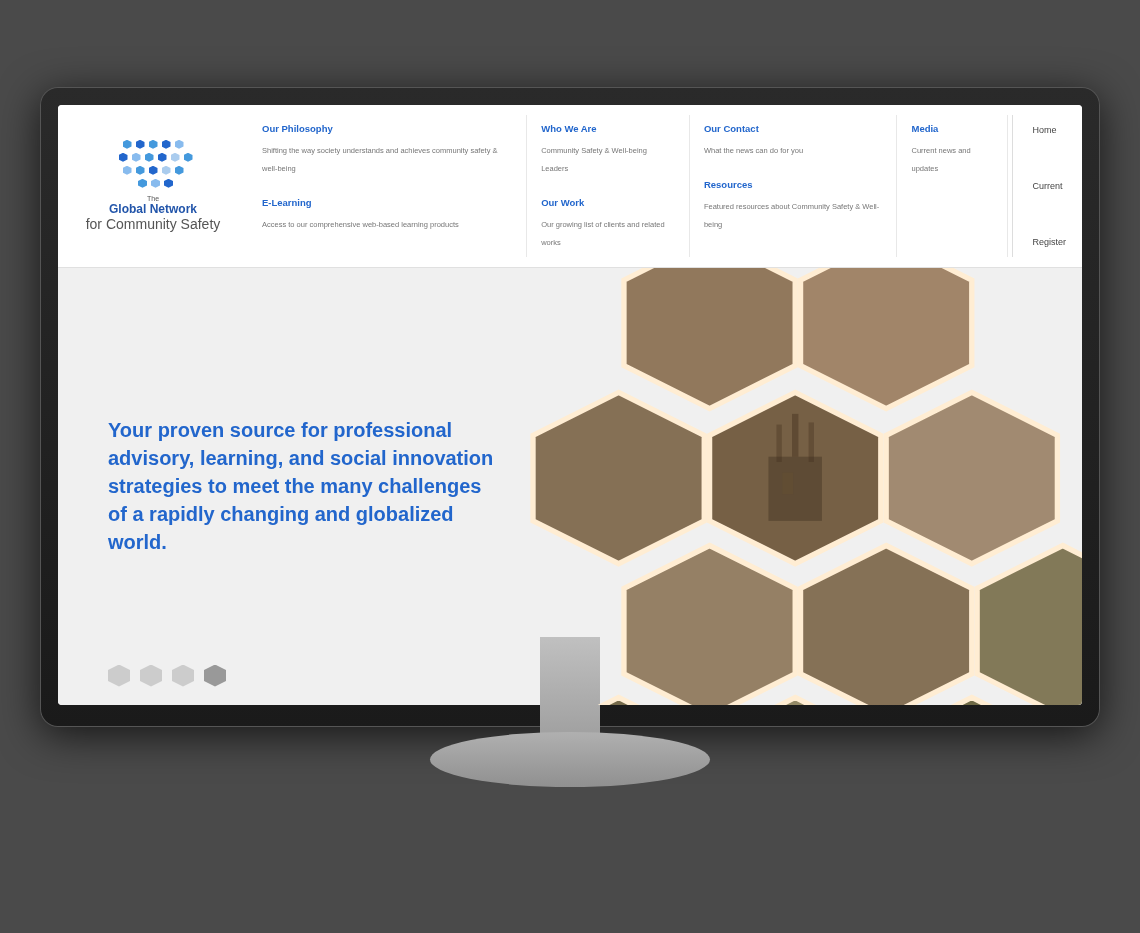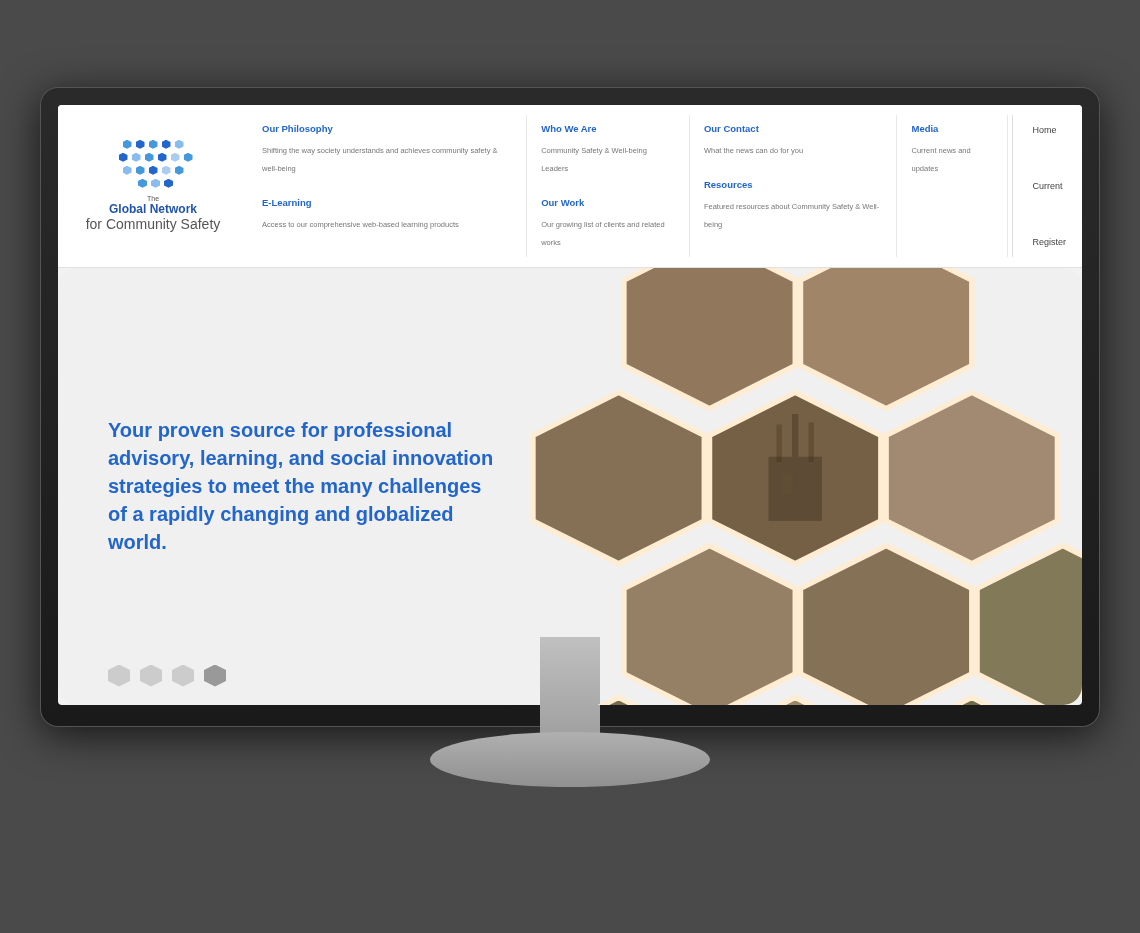--- a/index.html
+++ b/index.html
@@ -136,21 +136,20 @@
     }
 
     
     .hero {
       flex: 1;
       position: relative;
       background: #f0f0f0;
       overflow: hidden;
       display: flex;
       align-items: center;
-      border-radius: 19px;
     }
     .hero-text-area {
       position: relative;
       z-index: 2;
       padding: 40px 50px;
       max-width: 48%;
     }
     .hero-headline {
       font-size: 20px;
       font-weight: bold;

